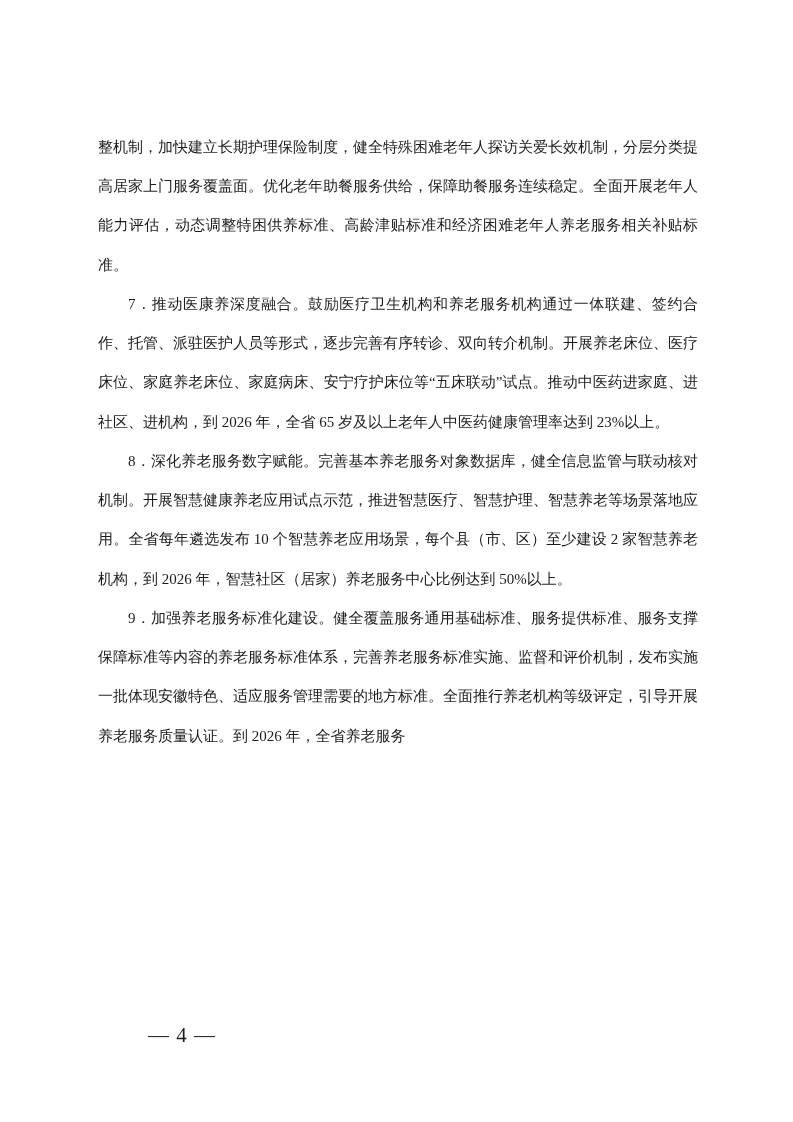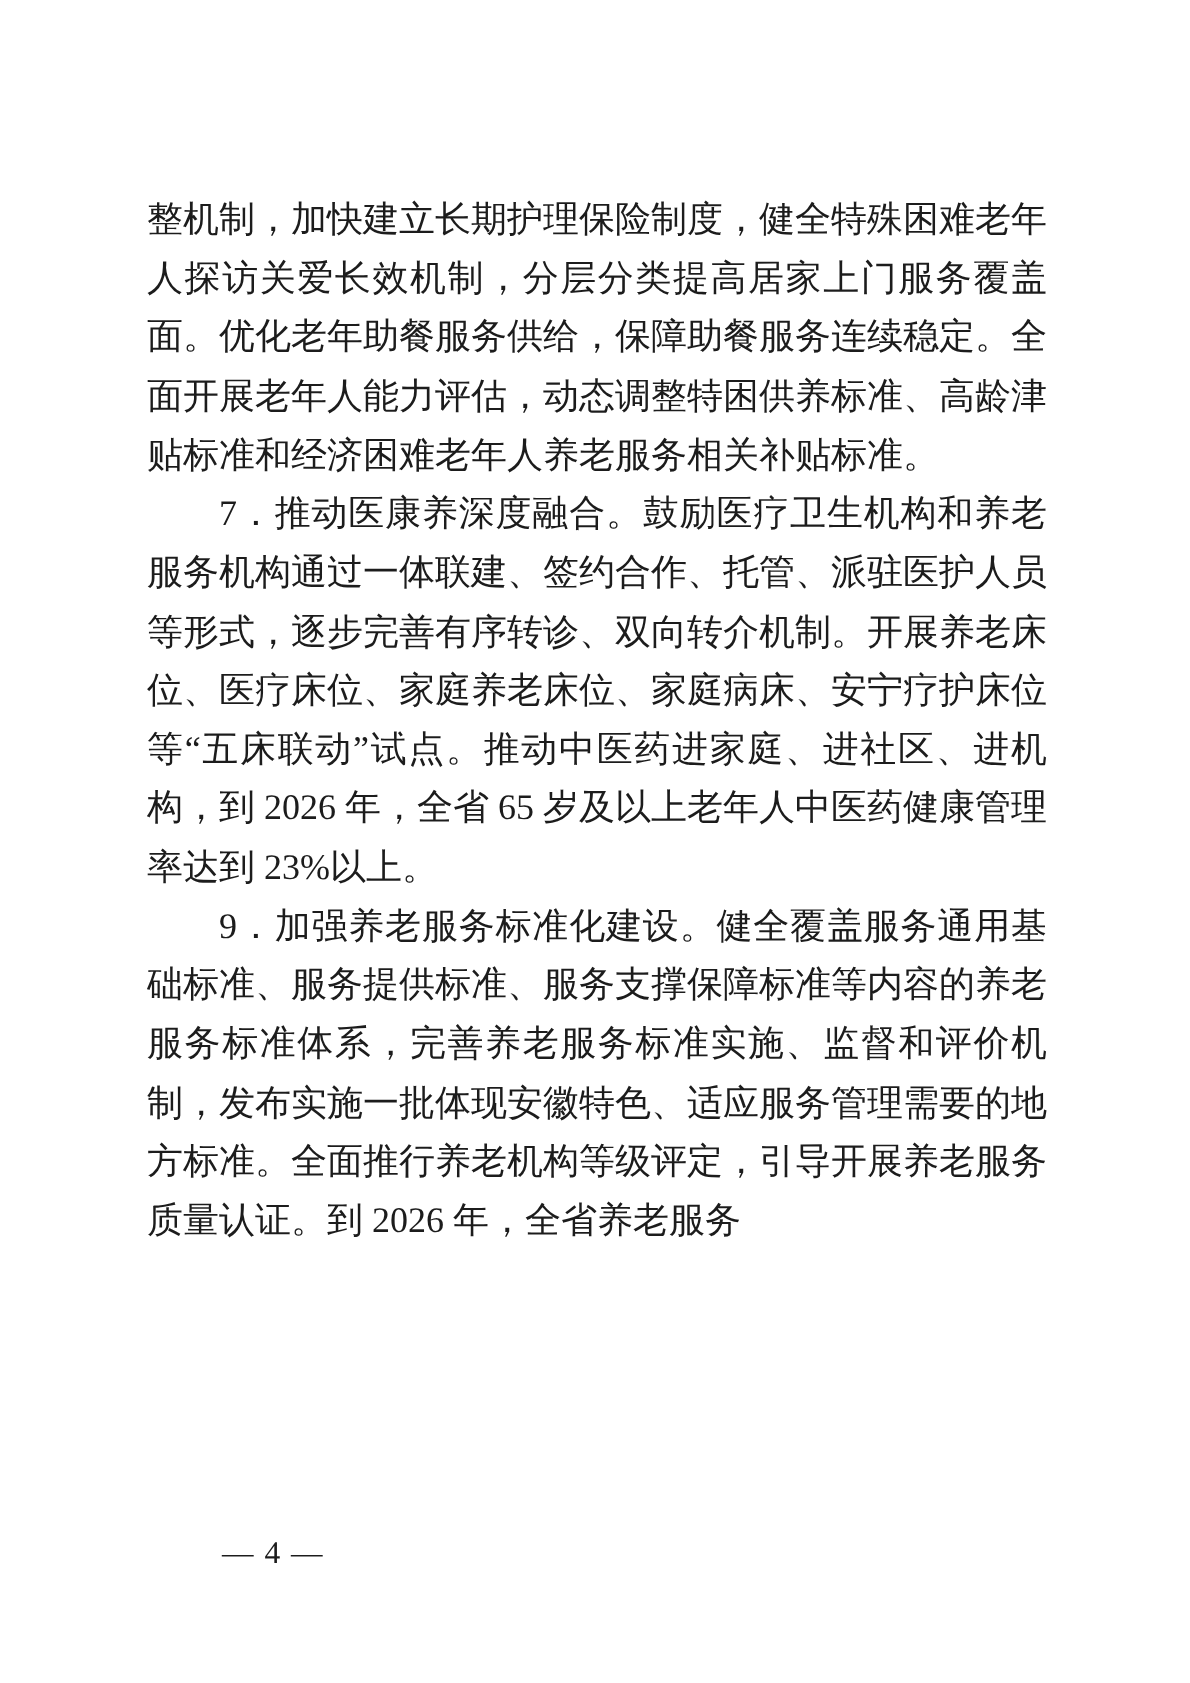--- a/index.html
+++ b/index.html
@@ -16,21 +16,21 @@
     font-family: "Liberation Serif", "DejaVu Serif", serif;
     color: #1c1c1c;
   }
   .text-block {
     position: absolute;
     left: 98px;
     top: 128px;
     width: 600px;
     height: 866px;
     overflow: hidden;
-    font-size: 24px;
+    font-size: 15px;
     line-height: 39.24px;
     text-align: justify;
   }
   .para {
     margin: 0;
     padding: 0;
   }
   .para.indent {
     text-indent: 2em;
   }
@@ -46,20 +46,21 @@
   }
 </style>
 </head>
 <body>
 
 <div class="page">
 
   <main class="text-block">
     <p class="para">整机制，加快建立长期护理保险制度，健全特殊困难老年人探访关爱长效机制，分层分类提高居家上门服务覆盖面。优化老年助餐服务供给，保障助餐服务连续稳定。全面开展老年人能力评估，动态调整特困供养标准、高龄津贴标准和经济困难老年人养老服务相关补贴标准。</p>
     <p class="para indent">7．推动医康养深度融合。鼓励医疗卫生机构和养老服务机构通过一体联建、签约合作、托管、派驻医护人员等形式，逐步完善有序转诊、双向转介机制。开展养老床位、医疗床位、家庭养老床位、家庭病床、安宁疗护床位等“五床联动”试点。推动中医药进家庭、进社区、进机构，到 2026 年，全省 65 岁及以上老年人中医药健康管理率达到 23%以上。</p>
+    <p class="para indent">8．深化养老服务数字赋能。完善基本养老服务对象数据库，健全信息监管与联动核对机制。开展智慧健康养老应用试点示范，推进智慧医疗、智慧护理、智慧养老等场景落地应用。全省每年遴选发布 10 个智慧养老应用场景，每个县（市、区）至少建设 2 家智慧养老机构，到 2026 年，智慧社区（居家）养老服务中心比例达到 50%以上。</p>
     <p class="para indent">9．加强养老服务标准化建设。健全覆盖服务通用基础标准、服务提供标准、服务支撑保障标准等内容的养老服务标准体系，完善养老服务标准实施、监督和评价机制，发布实施一批体现安徽特色、适应服务管理需要的地方标准。全面推行养老机构等级评定，引导开展养老服务质量认证。到 2026 年，全省养老服务</p>
   </main>
 
   <footer class="page-footer">
     <span>— 4 —</span>
   </footer>
 
 </div>
 
 </body></html>

